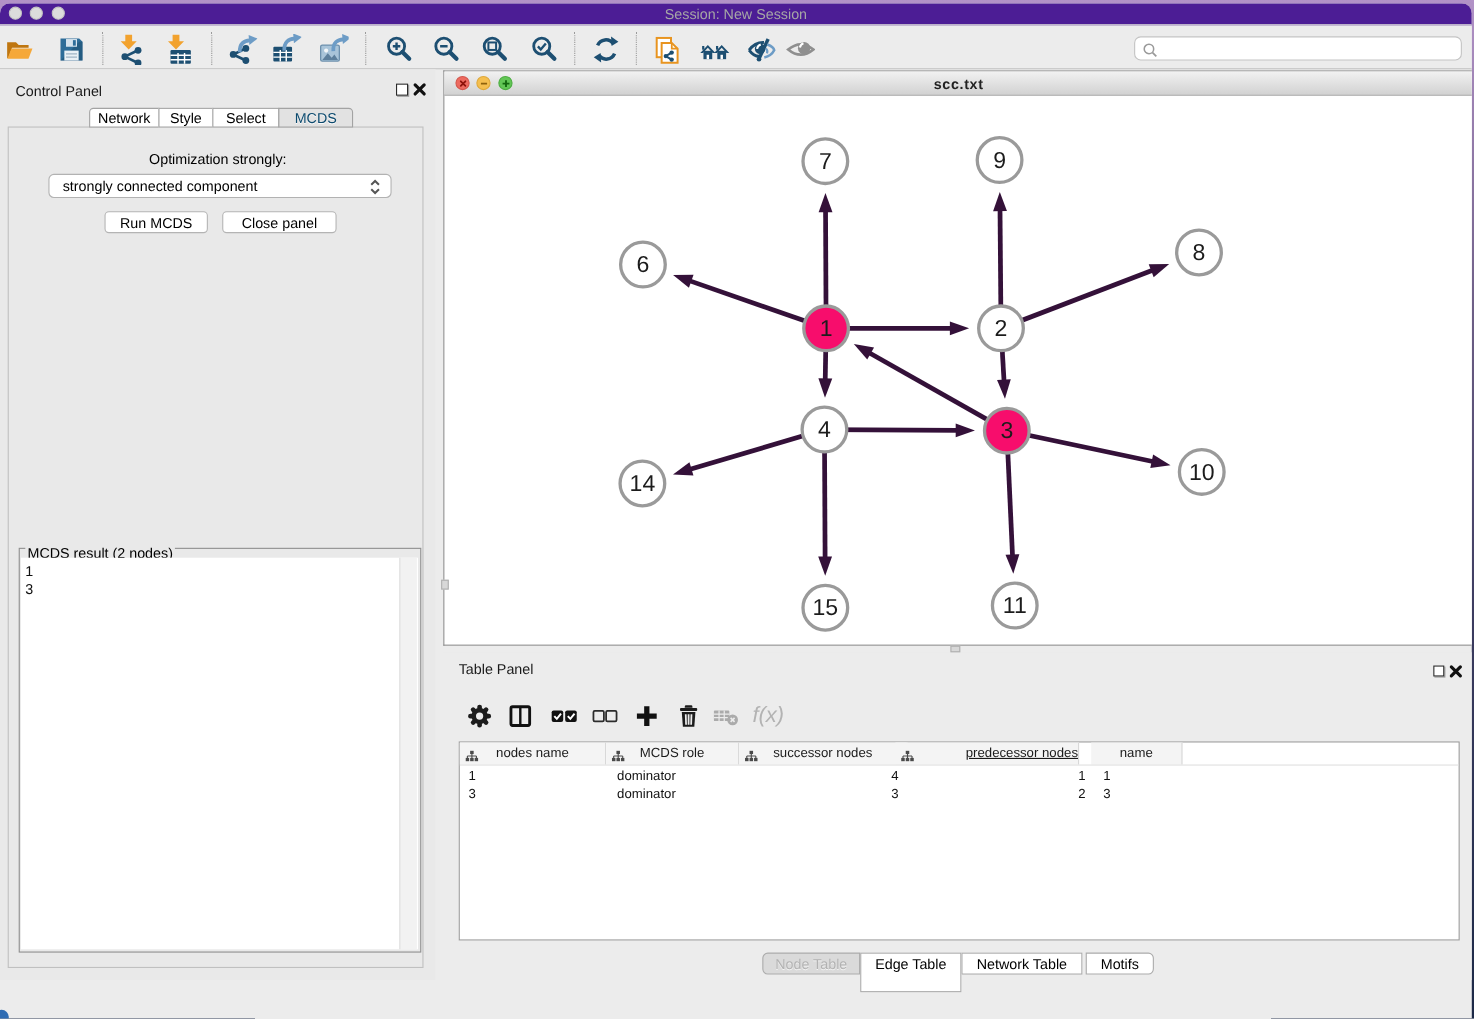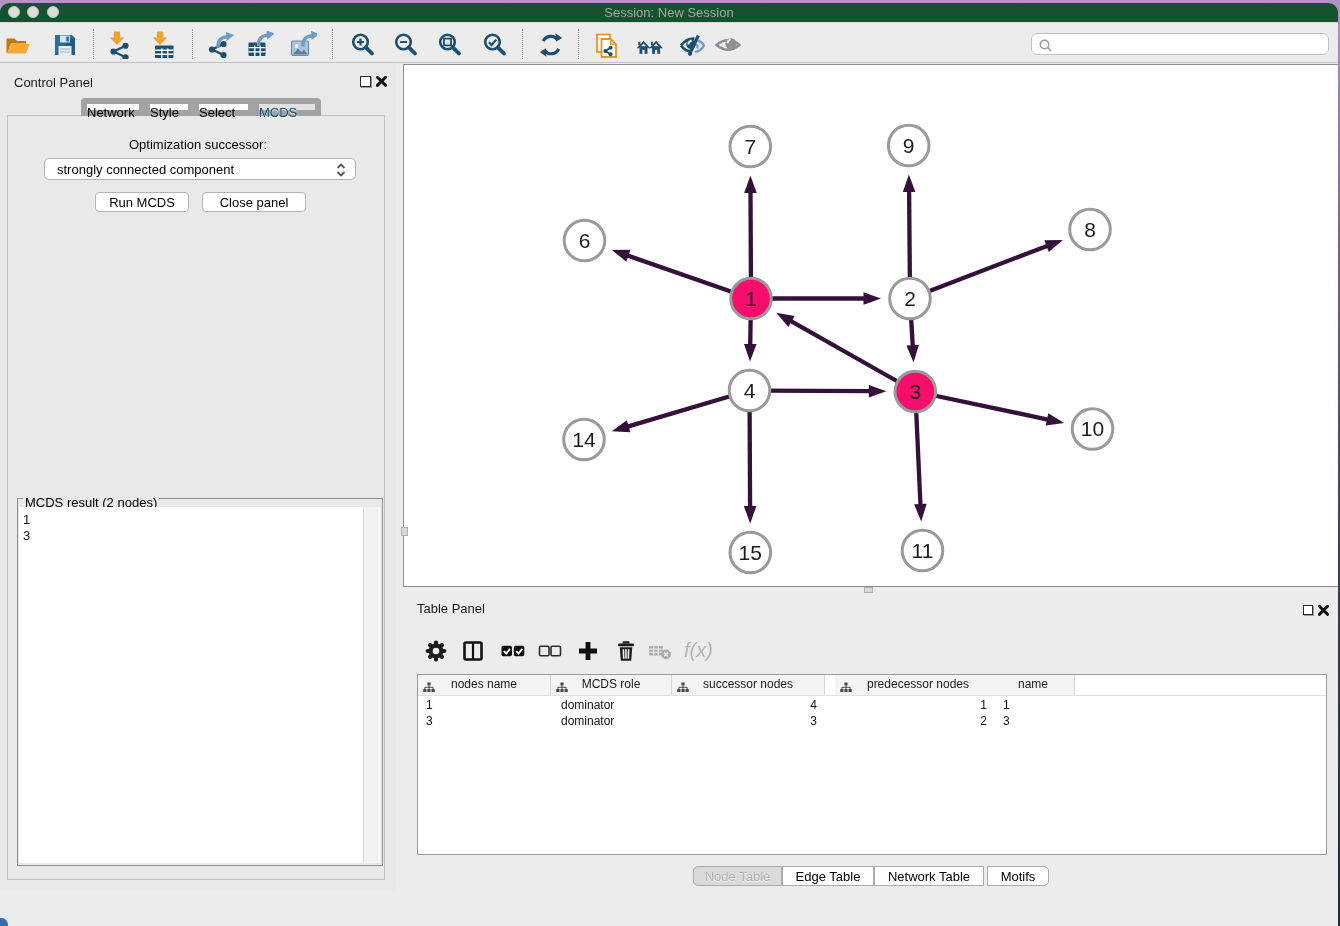--- a/index.html
+++ b/index.html
@@ -4,39 +4,39 @@
 <style>
   * { margin:0; padding:0; box-sizing:border-box; }
   html,body { width:1340px; height:926px; overflow:hidden; }
   body { font-family:"Liberation Sans", sans-serif; position:relative;
          background:linear-gradient(180deg,#b292c7 0%,#6e5f87 30%,#3c3c60 60%,#1c2947 100%); }
   .abs { position:absolute; }
   
   #appwin { position:absolute; left:0; top:3px; width:1338px; height:923px;
             border-radius:9px 9px 0 0; background:#ececec; overflow:hidden; }
   
-  #titlebar { position:absolute; left:0; top:0; width:100%; height:20px; background:#14532d;
+  #titlebar { position:absolute; left:0; top:0; width:100%; height:20px; background:#4c1d95;
               border-bottom:1px solid #d8d8d8; }
   .tl { position:absolute; top:3px; width:12px; height:12px; border-radius:50%;
         background:#dcdcdc; border:1px solid #c4c4c4; }
   #apptitle { position:absolute; top:2px; left:0; width:100%; text-align:center;
               font-size:13px; color:#a6a6a6; }
   
   #toolbar { position:absolute; left:0; top:21px; width:100%; height:39px; background:#ececec;
              border-bottom:1px solid #c2c2c2; }
   .tbi { position:absolute; top:7px; width:28px; height:28px; }
   .tbsep { position:absolute; top:5px; height:30px; width:0;
            border-left:1px dotted #9a9a9a; }
   #searchbox { position:absolute; left:1031px; top:30px; width:298px; height:22px;
                background:#fff; border:1px solid #c3c3c3; border-radius:6px; }
   
   #cpanel { position:absolute; left:0; top:60px; width:396px; height:828px; background:#e9e9e9; }
   #cpanel .ptitle, #tpanel .ptitle { font-size:13px; color:#1a1a1a; }
-  .tab { position:absolute; top:0; height:18px; background:#fff; border:6px solid #a3a3a3;
-         color:#000; font-size:13px; line-height:17px; }
+  .tab { position:absolute; top:0; height:18px; background:#fff; border:1px solid #a3a3a3;
+         color:#000; text-align:center; font-size:13px; line-height:17px; }
   #tabs-cp .sel { background:#e2e2e2; color:#0c4a6e; text-shadow:0 1px 0 #fafafa; }
   #cp-pane { position:absolute; left:7px; top:52px; width:378px; height:765px;
              border:1px solid #c0c0c0; background:#e9e9e9; }
   .btn { position:absolute; background:#fff; border:1px solid #b4b4b4; border-radius:4px;
          font-size:13px; color:#000; text-align:center; }
   
   #netwin { position:absolute; left:403px; top:61px; width:936px; height:523px;
             border:1px solid #8e8e8e; border-right:none; background:#fff; }
   #nettitle { position:absolute; left:0; top:0; width:100%; height:22px;
               background:linear-gradient(180deg,#f2f2f2 0%,#e3e3e3 45%,#d2d2d2 100%);
@@ -225,40 +225,58 @@
       <svg class="abs" style="left:375px; top:12px;" width="14" height="13" viewBox="0 0 14 13">
         <path d="M2.4 2.2L10.6 10.4M10.6 2.2L2.4 10.4" stroke="#111" stroke-width="2.9" stroke-linecap="round"></path>
       </svg>
     <div id="cp-pane"></div>
     <div id="tabs-cp">
       <div class="tab" style="left:81px; width:64px; top:35px; border-radius:4px 0 0 0;">Network</div>
       <div class="tab" style="left:144px; width:50px; top:35px;">Style</div>
       <div class="tab" style="left:193px; width:61px; top:35px;">Select</div>
       <div class="tab sel" style="left:253px; width:68px; top:35px; border-radius:0 4px 0 0;">MCDS</div>
     </div>
-    <div class="abs" style="left:0; top:74px; width:396px; text-align:center; font-size:13px; color:#000;">Optimization successor:</div>
+    <div class="abs" style="left:0; top:74px; width:396px; text-align:center; font-size:13px; color:#000;">Optimization strongly:</div>
     <div class="abs" style="left:44px; top:95px; width:312px; height:22px; background:#fff; border:1px solid #b2b2b2; border-radius:5px;text-align:center;">
       <span class="abs" style="left:12px; top:3px; font-size:13px; color:#000;">strongly connected component</span>
       <svg class="abs" style="right:8px; top:3px;" width="12" height="16" viewBox="0 0 12 16">
           <path d="M2.5 6L6 2.5 9.5 6" fill="none" stroke="#555" stroke-width="1.8"></path>
           <path d="M2.5 10L6 13.5 9.5 10" fill="none" stroke="#555" stroke-width="1.8"></path>
         </svg>
     </div>
     <div class="btn" style="left:95px; top:129px; width:94px; height:20px; line-height:20px;">Run MCDS</div>
     <div class="btn" style="left:202px; top:129px; width:104px; height:20px; line-height:20px;">Close panel</div>
 
     <div class="abs" style="left:17px; top:435px; width:366px; height:368px; border:1px solid #8f8f8f;"></div>
     <div class="abs" style="left:23px; top:432px; background:#e9e9e9; padding:0 2px; font-size:13px; color:#000;">MCDS result (2 nodes)</div>
     <div class="abs" style="left:19px; top:444px; width:361px; height:356px; background:#fff;">
       <div class="abs" style="left:4px; top:5px; font-size:13px; line-height:16px; color:#111;">1<br>3</div>
       <div class="abs" style="right:1px; top:0; width:16px; height:100%; background:#f2f2f2; border-left:1px solid #dedede;"></div>
     </div>
   </div>
 
   <div id="netwin">
+    <div id="nettitle">
+      <div class="mac" style="left:10px; background:#ed6a5f; border:1px solid #d3584e;">
+          <svg width="10" height="10" viewBox="0 0 10 10">
+            <path d="M2.9 2.9L7.1 7.1M7.1 2.9L2.9 7.1" stroke="#8c1209" stroke-width="1.6" stroke-linecap="round"></path>
+          </svg>
+        </div>
+      <div class="mac" style="left:29px; background:#f5bf4f; border:1px solid #dfa93c;">
+          <svg width="10" height="10" viewBox="0 0 10 10">
+            <line x1="2.2" y1="5" x2="7.8" y2="5" stroke="#8f620c" stroke-width="1.7"></line>
+          </svg>
+        </div>
+      <div class="mac" style="left:49px; background:#62c655; border:1px solid #4eae43;">
+          <svg width="10" height="10" viewBox="0 0 10 10">
+            <path d="M5 1.9v6.2M1.9 5h6.2" stroke="#14680f" stroke-width="1.7"></path>
+          </svg>
+        </div>
+      <div class="t">scc.txt</div>
+    </div>
     <svg width="933" height="495" style="position:absolute; left:1px; top:22.5px;" viewBox="0 0 933 495">
       <g stroke="#341139" stroke-width="4.3" fill="#341139">
       <line x1="346.0" y1="210.5" x2="345.5" y2="103.0"></line>
       <polygon points="345.4,87.5 351.8,105.0 339.2,105.0" stroke="none"></polygon>
       <line x1="346.0" y1="210.5" x2="221.5" y2="167.1"></line>
       <polygon points="206.9,162.0 225.5,161.8 221.3,173.7" stroke="none"></polygon>
       <line x1="346.0" y1="210.5" x2="460.5" y2="210.5"></line>
       <polygon points="476.0,210.5 458.5,216.8 458.5,204.2" stroke="none"></polygon>
       <line x1="346.0" y1="210.5" x2="345.2" y2="258.0"></line>
       <polygon points="345.0,273.5 339.0,255.9 351.6,256.1" stroke="none"></polygon>
@@ -407,21 +425,21 @@
                 <rect x="4.4" y="7" width="3.2" height="3"></rect>
                 <rect x="8.5" y="7" width="3.2" height="3"></rect>
               </g>
               <g stroke="#4a4a4a" stroke-width="1">
                 <line x1="6" y1="3.5" x2="6" y2="7"></line>
                 <line x1="1.9" y1="5.3" x2="10.1" y2="5.3"></line>
                 <line x1="1.9" y1="5.3" x2="1.9" y2="7"></line>
                 <line x1="10.1" y1="5.3" x2="10.1" y2="7"></line>
               </g>
             </svg></span><span>successor nodes</span></div>
-      <div class="thead" style="left:417px; width:167px; text-align:center; line-height:19px;"><span style="position:absolute;left:5px;top:4px;"><svg width="12" height="11" viewBox="0 0 12 11" style="vertical-align:-1px;">
+      <div class="thead" style="left:396px; width:167px; text-align:right; line-height:19px;text-decoration:underline;"><span style="position:absolute;left:5px;top:4px;"><svg width="12" height="11" viewBox="0 0 12 11" style="vertical-align:-1px;">
               <g fill="#4a4a4a">
                 <rect x="4.4" y="0.5" width="3.2" height="3"></rect>
                 <rect x="0.3" y="7" width="3.2" height="3"></rect>
                 <rect x="4.4" y="7" width="3.2" height="3"></rect>
                 <rect x="8.5" y="7" width="3.2" height="3"></rect>
               </g>
               <g stroke="#4a4a4a" stroke-width="1">
                 <line x1="6" y1="3.5" x2="6" y2="7"></line>
                 <line x1="1.9" y1="5.3" x2="10.1" y2="5.3"></line>
                 <line x1="1.9" y1="5.3" x2="1.9" y2="7"></line>
@@ -436,21 +454,21 @@
       <div class="trow" style="left:407px; top:23px; width:162px; text-align:right;">1</div>
       <div class="trow" style="left:585px; top:23px;">1</div>
       <div class="trow" style="left:8px; top:39px;">3</div>
       <div class="trow" style="left:143px; top:39px;">dominator</div>
       <div class="trow" style="left:254px; top:39px; width:145px; text-align:right;">3</div>
       <div class="trow" style="left:407px; top:39px; width:162px; text-align:right;">2</div>
       <div class="trow" style="left:585px; top:39px;">3</div>
     </div>
     <div id="tabs-tp">
       <div class="abs" style="left:291px; top:273px; width:89px; height:20px; border:1px solid #ababab; border-radius:5px 0 0 5px; background:#dadada; color:#b2b2b2; text-shadow:0 1px 0 #f5f5f5; font-size:13px; text-align:center; line-height:19px;">Node Table</div>
-      <div class="abs" style="left:380px; top:273px; width:92px; height:20px; border:1px solid #ababab; border-radius:0; background:#fff; color:#000; font-size:13px; text-align:center; line-height:19px;">Edge Table</div>
+      <div class="abs" style="left:380px; top:273px; width:92px; height:36px; border:1px solid #ababab; border-radius:0; background:#fff; color:#000; font-size:13px; text-align:center; line-height:19px;">Edge Table</div>
       <div class="abs" style="left:472px; top:273px; width:110px; height:20px; border:1px solid #ababab; border-radius:0; background:#fff; color:#000; font-size:13px; text-align:center; line-height:19px;">Network Table</div>
       <div class="abs" style="left:585px; top:273px; width:62px; height:20px; border:1px solid #ababab; border-radius:0 5px 5px 0; background:#fff; color:#000; font-size:13px; text-align:center; line-height:19px;">Motifs</div>
     </div>
   </div>
 
 </div>
 <div style="position:absolute; left:-5px; top:918px; width:13px; height:13px; border-radius:50%; background:#2f6cb3;"></div>
 <div style="position:absolute; left:401px; top:527px; width:7px; height:9px; background:#d8d8d8; border:1px solid #b0b0b0;"></div>
 <div style="position:absolute; left:864px; top:587px; width:9px; height:6px; background:#d8d8d8; border:1px solid #b0b0b0;"></div>
 

